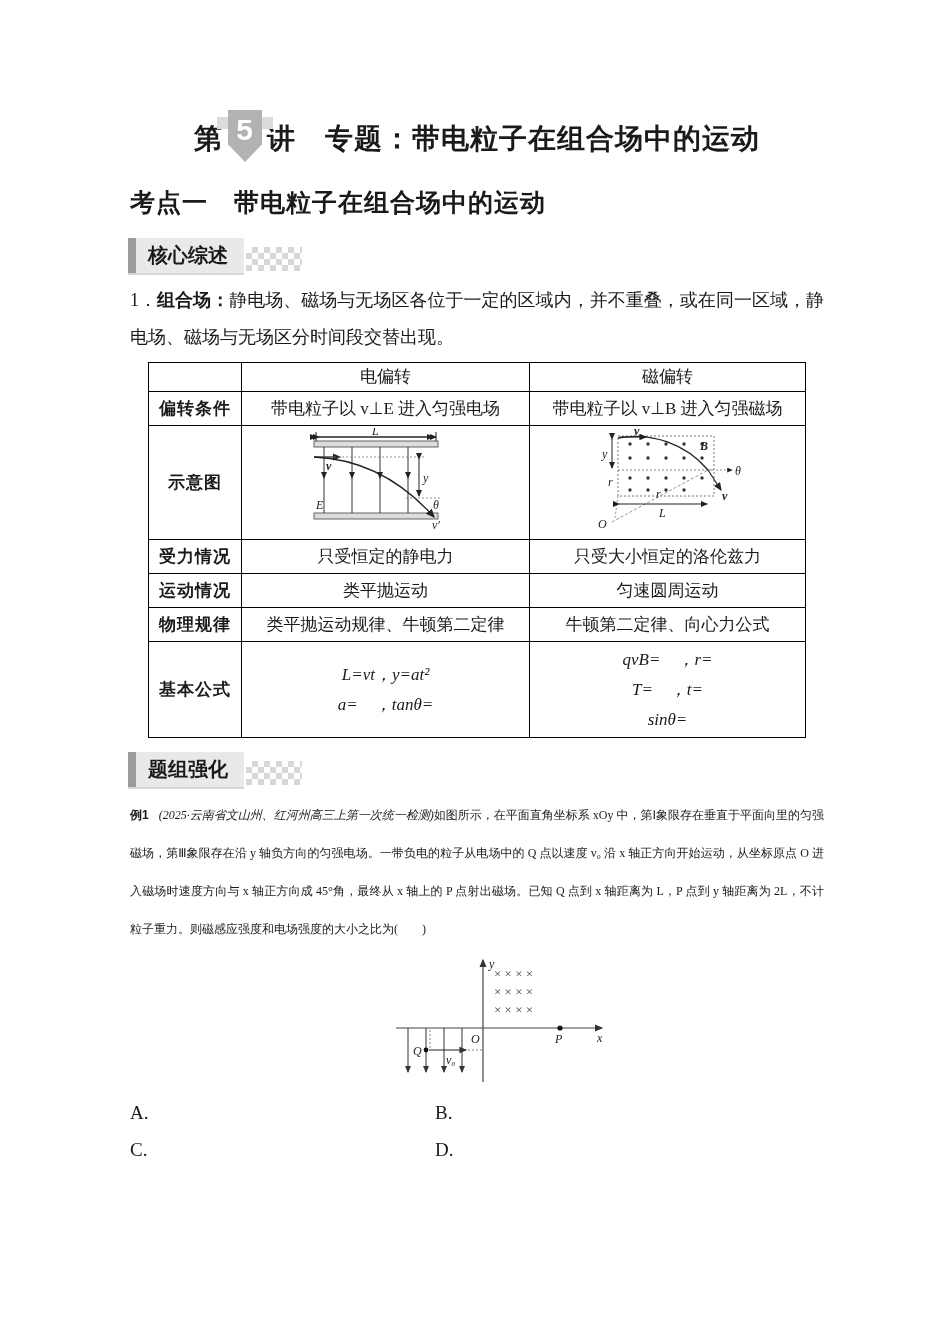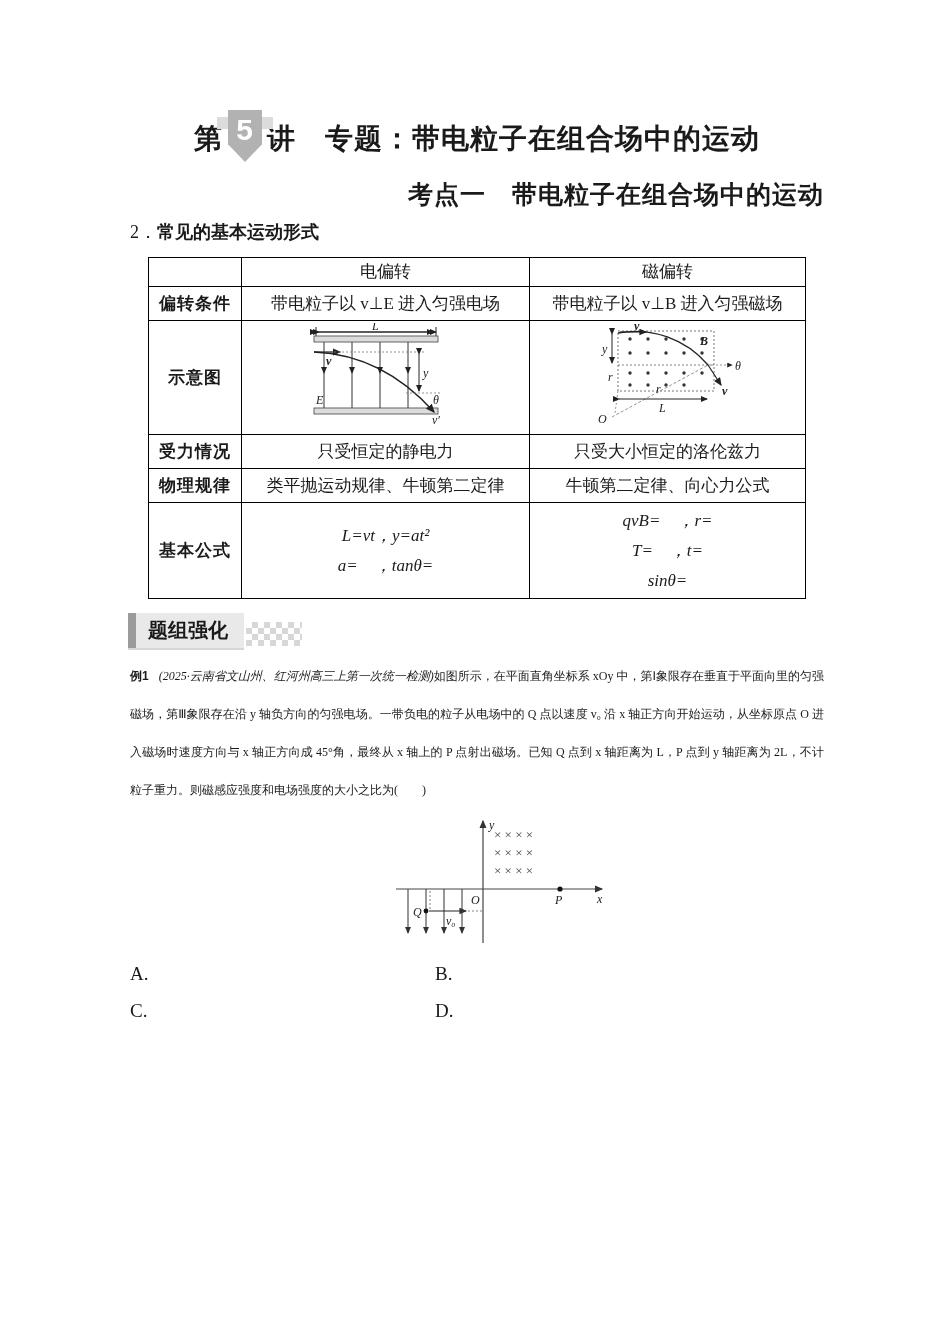--- a/index.html
+++ b/index.html
@@ -19,22 +19,22 @@
     letter-spacing:1px;
   }
   .num-badge { position:relative; display:inline-block; width:38px; height:54px; vertical-align:-16px; margin:0 3px; }
   .num-badge .bar { position:absolute; top:7px; left:-9px; width:56px; height:12px; background:#dcdcdc; }
   .num-badge .ribbon {
     position:absolute; top:0; left:2px; width:34px; height:52px; background:#b2b2b2;
     clip-path:polygon(0 0,100% 0,100% 66%,50% 100%,0 66%);
     color:#ffffff; font-size:30px; line-height:40px; text-align:center;
   }
   .title-line2 {
-    text-align:right; font-family:"Liberation Sans", sans-serif;
-    font-weight:bold; font-size:25px; line-height:40px; margin-top:4px;
+    text-align:left; font-family:"Liberation Sans", sans-serif;
+    font-weight:bold; font-size:25px; line-height:40px; margin-top:12px;
     letter-spacing:1px;
   }
 
   
   .section-badge-wrap { margin:16px 0 10px -2px; height:34px; }
   .section-badge {
     position:relative; display:inline-block; background:#e9e9e9;
     border-left:8px solid #9b9b9b; padding:4px 16px 4px 12px;
     font-family:"Liberation Sans", sans-serif; font-weight:bold; font-size:20px;
     box-shadow:0 2px 0 #d7d7d7;
@@ -80,22 +80,25 @@
 <body>
 
 <div class="page">
 <div class="content">
 
   <div class="title-line1">
     <span>第</span><span class="num-badge"><span class="bar"></span><span class="ribbon">5</span></span><span>讲</span>　<span>专题：带电粒子在组合场中的运动</span>
   </div>
   <div class="title-line2">考点一　带电粒子在组合场中的运动</div>
 
-
-  <p class="para"><span>2．</span><span class="lead-bold">常见的基本运动形式</span></p>
+  <div class="section-badge-wrap">
+    <span class="section-badge">核心综述</span>
+  </div>
+
+  <p class="para"><span>1．</span><span class="lead-bold">组合场：</span><span>静电场、磁场与无场区各位于一定的区域内，并不重叠，或在同一区域，静电场、磁场与无场区分时间段交替出现。</span></p>
 
   <table class="phys">
     <colgroup>
           <col style="width:93px">
           <col style="width:288px">
           <col style="width:276px">
         </colgroup>
     <tbody>
           <tr>
       <td class="h28"></td>
@@ -210,20 +213,25 @@
           <text class="lbl" x="10" y="100">O</text>
         </svg>
       </td>
     </tr>
     <tr>
       <td class="rowlabel h33">受力情况</td>
       <td class="h33">只受恒定的静电力</td>
       <td class="h33">只受大小恒定的洛伦兹力</td>
     </tr>
     <tr>
+      <td class="rowlabel h33">运动情况</td>
+      <td class="h33">类平抛运动</td>
+      <td class="h33">匀速圆周运动</td>
+    </tr>
+    <tr>
       <td class="rowlabel h33">物理规律</td>
       <td class="h33">类平抛运动规律、牛顿第二定律</td>
       <td class="h33">牛顿第二定律、向心力公式</td>
     </tr>
     <tr>
       <td class="rowlabel hform">基本公式</td>
       <td class="hform">
         <div class="formula">L=vt，y=at²</div>
         <div class="formula">a=　，tanθ=</div>
       </td>

